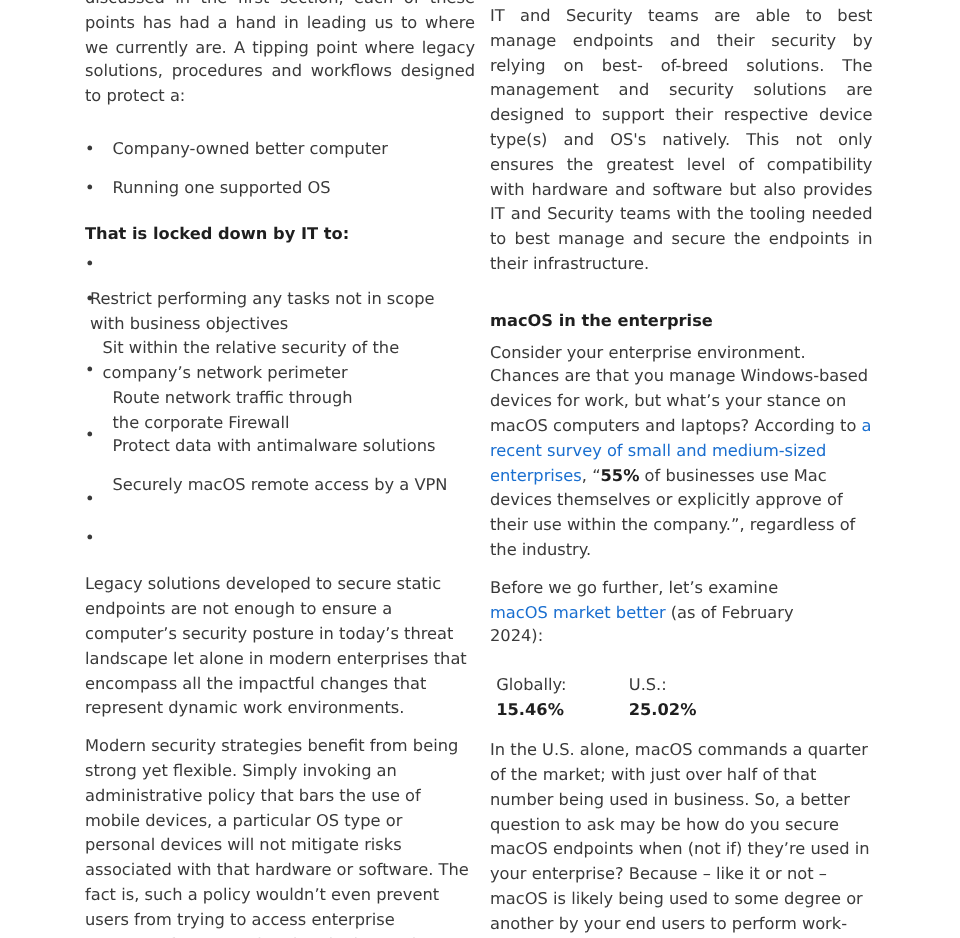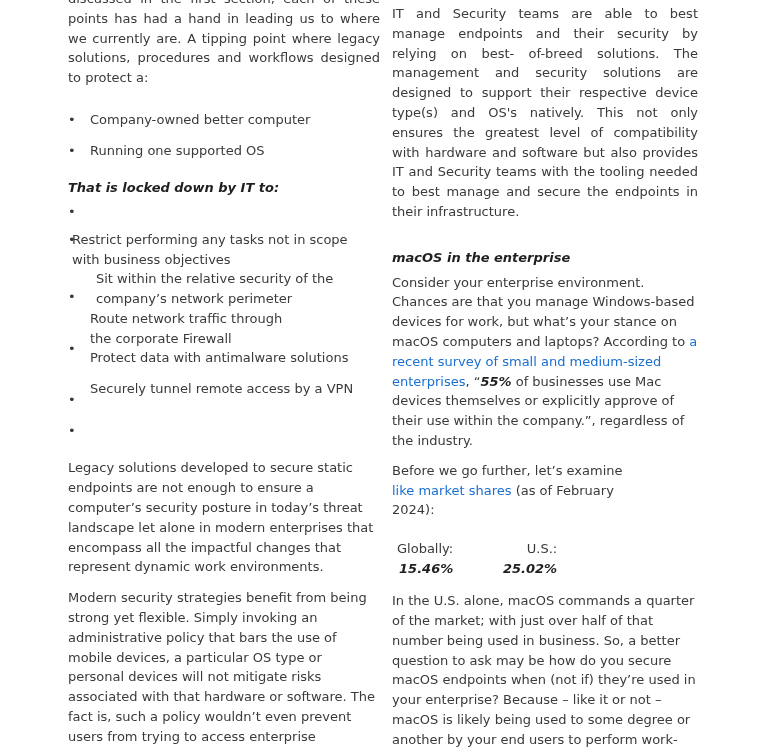--- a/index.html
+++ b/index.html
@@ -7,21 +7,21 @@
     width: 768px; height: 750px; overflow: hidden; position: relative;
     font-family: "DejaVu Sans", "Liberation Sans", sans-serif;
     color: #3a3a3a;
     font-size: 13px;
   }
   .col { position: absolute; line-height: 19.8px; }
   .left { left: 68px; top: -11px; width: 312px; }
   .right { left: 392px; top: 4px; width: 306px; }
   p { margin: 0; }
   .justify { text-align: justify; }
-  .bold { font-weight: bold; color: #1f1f1f; font-style: italic; }
+  .bold { font-weight: bold; color: #1f1f1f; }
   a, .link { color: #1a6fd0; text-decoration: none; }
   .bullet-row { position: relative; padding-left: 22px; }
   .bullet { position: absolute; left: 0; }
   .abs { position: absolute; }
 </style>
 </head>
 <body>
 
 <div class="col left">
   <p class="justify">discussed in the first section, each of these points has had a hand in leading us to where we currently are. A tipping point where legacy solutions, procedures and workflows designed to protect a:</p>
@@ -41,29 +41,29 @@
   <p class="bold">That is locked down by IT to:</p>
   <div style="height:5px"></div>
 
   <div style="position:relative; height:240px;">
     <span class="abs" style="left:0;top:0">•</span>
 
     <span class="abs" style="left:0;top:28px">•</span>
     <span class="abs" style="left:4px;top:28px;width:280px">Restrict performing any tasks not in scope with business objectives</span>
 
     <span class="abs" style="left:0;top:85px">•</span>
-    <span class="abs" style="left:28px;top:67px;width:290px">Sit within the relative security of the company’s network perimeter</span>
+    <span class="abs" style="left:14px;top:67px;width:290px">Sit within the relative security of the company’s network perimeter</span>
 
     <span class="abs" style="left:0;top:137px">•</span>
     <span class="abs" style="left:22px;top:146px;width:290px">Protect data with antimalware solutions</span>
 
     <span class="abs" style="left:22px;top:107px;width:210px">Route network traffic through the corporate Firewall</span>
 
     <span class="abs" style="left:0;top:188px">•</span>
-    <span class="abs" style="left:22px;top:177px;width:290px">Securely tunnel remote access by a VPN</span>
+    <span class="abs" style="left:22px;top:177px;width:290px">Securely macOS remote access by a VPN</span>
 
     <span class="abs" style="left:0;top:219px">•</span>
   </div>
 
   <div style="height:16px"></div>
   <p>Legacy solutions developed to secure static endpoints are not enough to ensure a computer’s security posture in today’s threat landscape let alone in modern enterprises that encompass all the impactful changes that represent dynamic work environments.</p>
   <div style="height:11px"></div>
   <p>Modern security strategies benefit from being strong yet flexible. Simply invoking an administrative policy that bars the use of mobile devices, a particular OS type or personal devices will not mitigate risks associated with that hardware or software. The fact is, such a policy wouldn’t even prevent users from trying to access enterprise resources from “restricted endpoints.” The possibility of them introducing risks into your network is very real – and worse yet – administrators wouldn’t be aware of this until after</p>
 </div>
 
@@ -73,25 +73,25 @@
   <div style="height:26px"></div>
   <p class="bold">macOS in the enterprise</p>
   <div style="height:5px"></div>
 
   <p>
     <span>Consider your enterprise environment. Chances are that you manage Windows-based devices for work, but what’s your stance on macOS computers and laptops? According to </span><a class="link">a recent survey of small and medium-sized enterprises</a><span>, “</span><span class="bold">55%</span><span> of businesses use Mac devices themselves or explicitly approve of their use within the company.”, regardless of the industry.</span>
   </p>
 
   <div style="height:10px"></div>
   <p style="width:250px">
-    <span>Before we go further, let’s examine </span><a class="link">like market shares</a><span> (as of February 2024):</span>
+    <span>Before we go further, let’s examine </span><a class="link">macOS market better</a><span> (as of February 2024):</span>
   </p>
 
   <div style="height:19px"></div>
-  <div style="position:relative;height:40px;text-align:right;">
+  <div style="position:relative;height:40px;">
     <div class="abs" style="left:5px;top:0">
       <div>Globally:</div>
       <div class="bold">15.46%</div>
     </div>
     <div class="abs" style="left:111px;top:0">
       <div>U.S.:</div>
       <div class="bold">25.02%</div>
     </div>
   </div>
 

